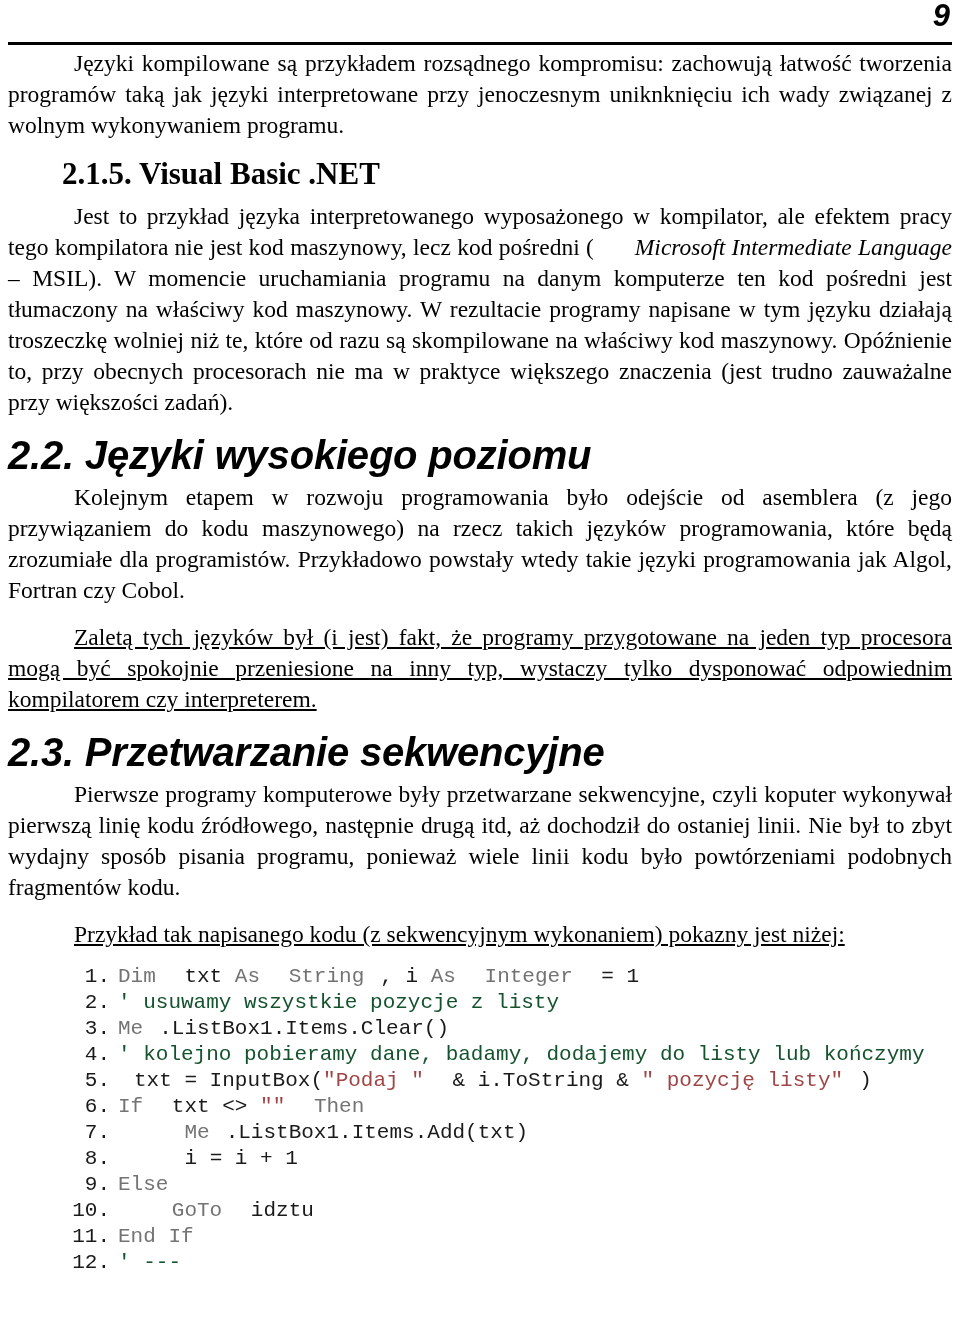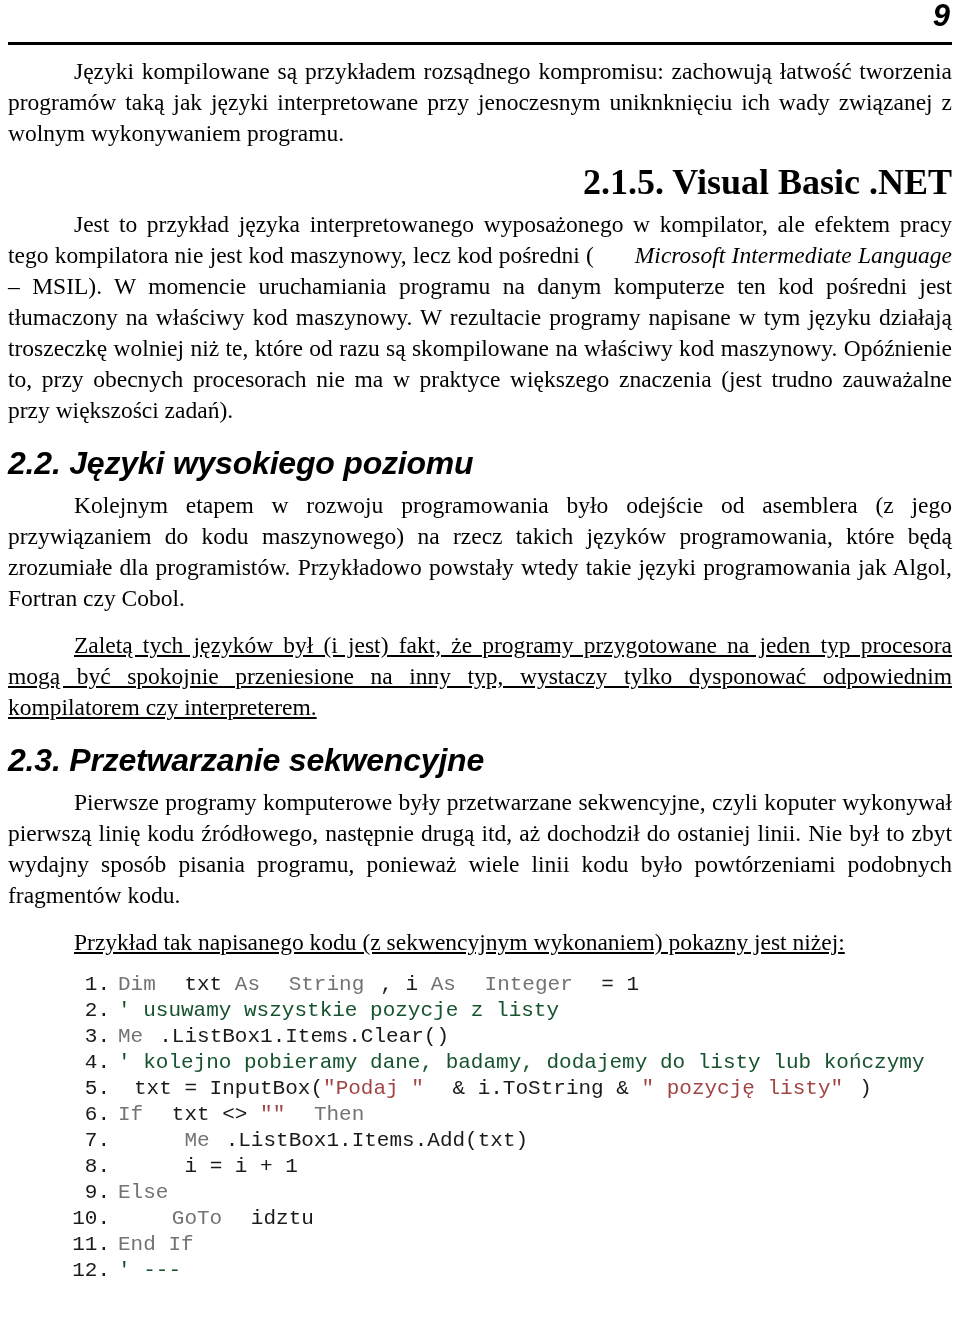--- a/index.html
+++ b/index.html
@@ -47,21 +47,21 @@
     border: none;
     border-top: 3px solid #000000;
     margin: 0;
     height: 0;
   }
 
   
   .content {
     position: absolute;
     left: 8px;
-    top: 56px;
+    top: 48px;
     width: 944px;
   }
 
   
   p.body {
     font-family: "Liberation Serif", "DejaVu Serif", serif;
     font-size: 23.5px;
     line-height: 31px;
     text-align: justify;
     text-justify: inter-word;
@@ -75,32 +75,31 @@
   }
   p.body i, span.ital {
     font-style: italic;
     margin-left: 41px;
   }
 
   
   h3.h-serif {
     font-family: "Liberation Serif", "DejaVu Serif", serif;
     font-weight: bold;
-    font-size: 36px;
+    font-size: 31px;
     line-height: 34px;
     margin: 16px 0 10px 0;
     padding-left: 54px;
     letter-spacing: 0px;
-    text-align: right;
   }
   h2.h-sans {
     font-family: "Liberation Sans", "DejaVu Sans", sans-serif;
     font-weight: bold;
     font-style: italic;
-    font-size: 32px;
+    font-size: 40px;
     line-height: 38px;
     margin: 18px 0 8px 0;
     padding-left: 0;
     letter-spacing: -0.2px;
   }
 
   
   .code-listing {
     margin-top: 14px;
     font-family: "Liberation Mono", "DejaVu Sans Mono", monospace;

